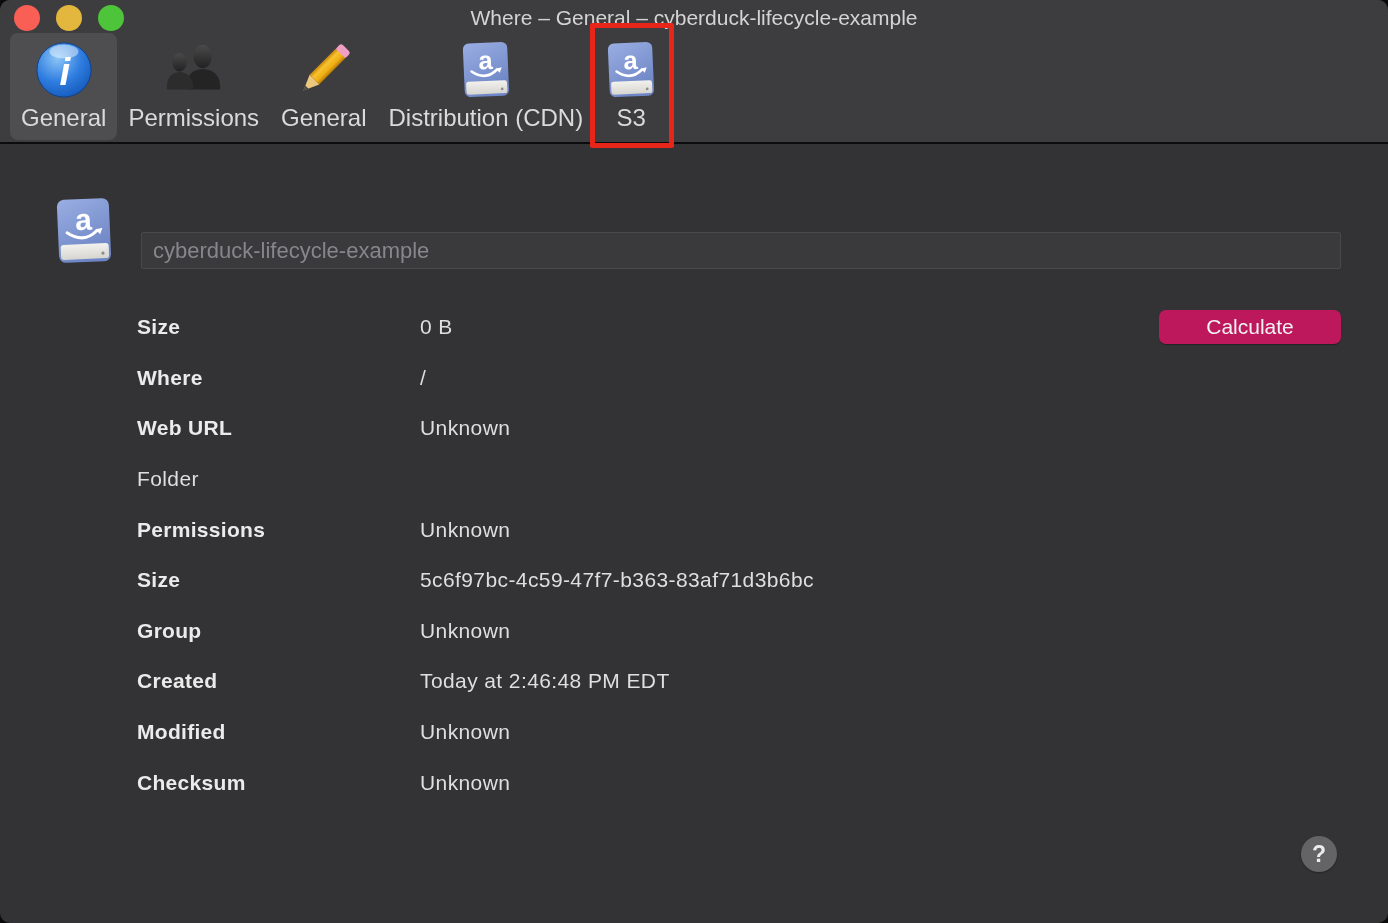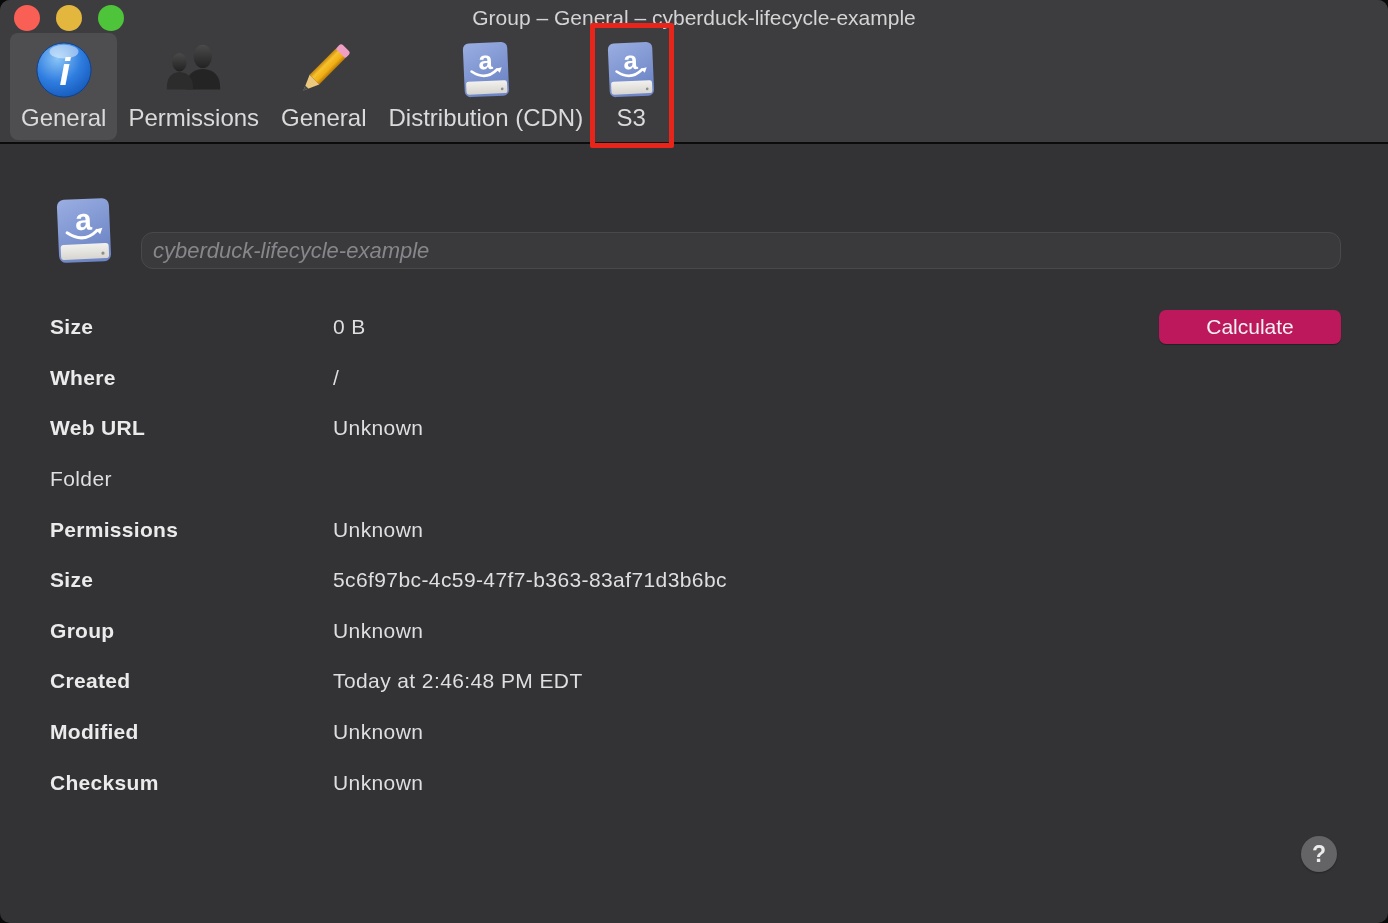--- a/index.html
+++ b/index.html
@@ -78,29 +78,28 @@
   }
   .file-header {
     display:flex; align-items:flex-end; gap:23px;
     height:68px;
   }
   .big-icon { flex:0 0 auto; }
   .filename-input {
     flex:1; height:37px;
     background:#3a3a3d;
     border:1px solid #49494c;
-    border-radius:12px;
+    border-radius:2px;
     color:#87878b;
     font-size:22px;
     padding:0 11px;
     outline:none;
-    font-style:italic;
-  }
-
-  .info-rows { margin-top:33px; }
+  }
+
+  .info-rows { margin-top:33px; margin-left:87px; }
   .info-row {
     display:flex; align-items:center;
     height:50.6px;
   }
   .info-label {
     width:283px;
     font-size:21px; font-weight:bold;
     color:#ebebec; letter-spacing:0.3px;
   }
   .info-value {
@@ -136,21 +135,21 @@
 <div class="window">
 
   <div class="toolbar">
 
     <div class="traffic-lights">
       <div class="light red"></div>
       <div class="light yellow"></div>
       <div class="light green"></div>
     </div>
 
-    <div class="window-title">Group – General – cyberduck-lifecycle-example</div>
+    <div class="window-title">Where – General – cyberduck-lifecycle-example</div>
 
     <div class="tabs">
 
       <div class="tab selected">
         <span class="tab-icon-wrap">
           <svg width="58" height="58" viewBox="0 0 60 60">
             <defs>
               <radialGradient id="gInfo" cx="38%" cy="28%" r="80%">
                 <stop offset="0%" stop-color="#8cc6f7"></stop>
                 <stop offset="55%" stop-color="#2f7de0"></stop>

